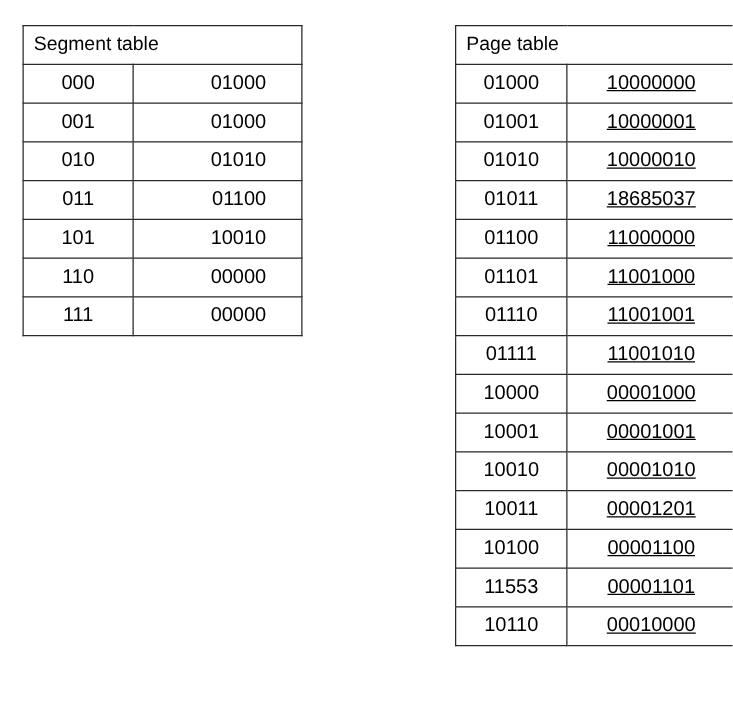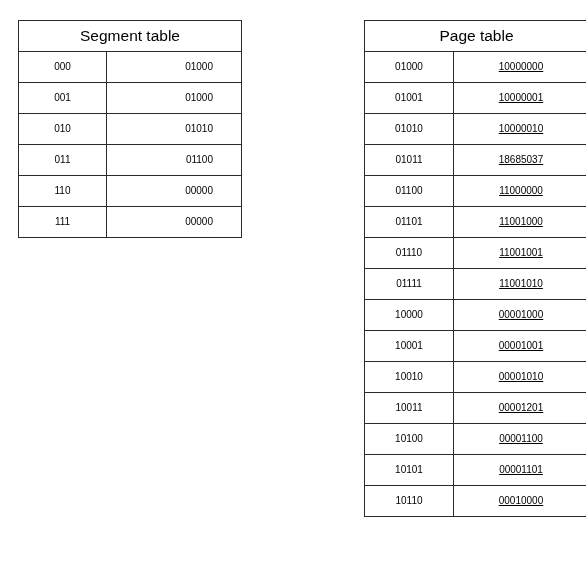--- a/index.html
+++ b/index.html
@@ -34,28 +34,28 @@
     width: 100%;
     table-layout: fixed;
     background: #ffffff;
   }
   table.memtable td,
   table.memtable th {
     border: 1px solid #2a2a2a;
     height: 30px;
     padding: 0 8px;
     font-weight: normal;
-    font-size: 10px;
+    font-size: 16px;
     line-height: 1;
     vertical-align: middle;
     background: #ffffff;
   }
   table.memtable th.table-title {
     font-size: 15.5px;
-    text-align: center;
+    text-align: left;
   }
   td.key-cell {
     text-align: center;
   }
   
   #segment-table td.val-cell {
     text-align: right;
     padding-right: 28px;
   }
   #page-table td.val-cell {
@@ -90,20 +90,24 @@
           <td class="key-cell">001</td>
           <td class="val-cell">01000</td>
         </tr>
         <tr>
           <td class="key-cell">010</td>
           <td class="val-cell">01010</td>
         </tr>
         <tr>
           <td class="key-cell">011</td>
           <td class="val-cell">01100</td>
+        </tr>
+        <tr>
+          <td class="key-cell">101</td>
+          <td class="val-cell">10010</td>
         </tr>
         <tr>
           <td class="key-cell">110</td>
           <td class="val-cell">00000</td>
         </tr>
         <tr>
           <td class="key-cell">111</td>
           <td class="val-cell">00000</td>
         </tr>
       </tbody>
@@ -168,21 +172,21 @@
         </tr>
         <tr>
           <td class="key-cell">10011</td>
           <td class="val-cell">00001201</td>
         </tr>
         <tr>
           <td class="key-cell">10100</td>
           <td class="val-cell">00001100</td>
         </tr>
         <tr>
-          <td class="key-cell">10101</td>
+          <td class="key-cell">11553</td>
           <td class="val-cell">00001101</td>
         </tr>
         <tr>
           <td class="key-cell">10110</td>
           <td class="val-cell">00010000</td>
         </tr>
       </tbody>
   </table>
 </div>
 

